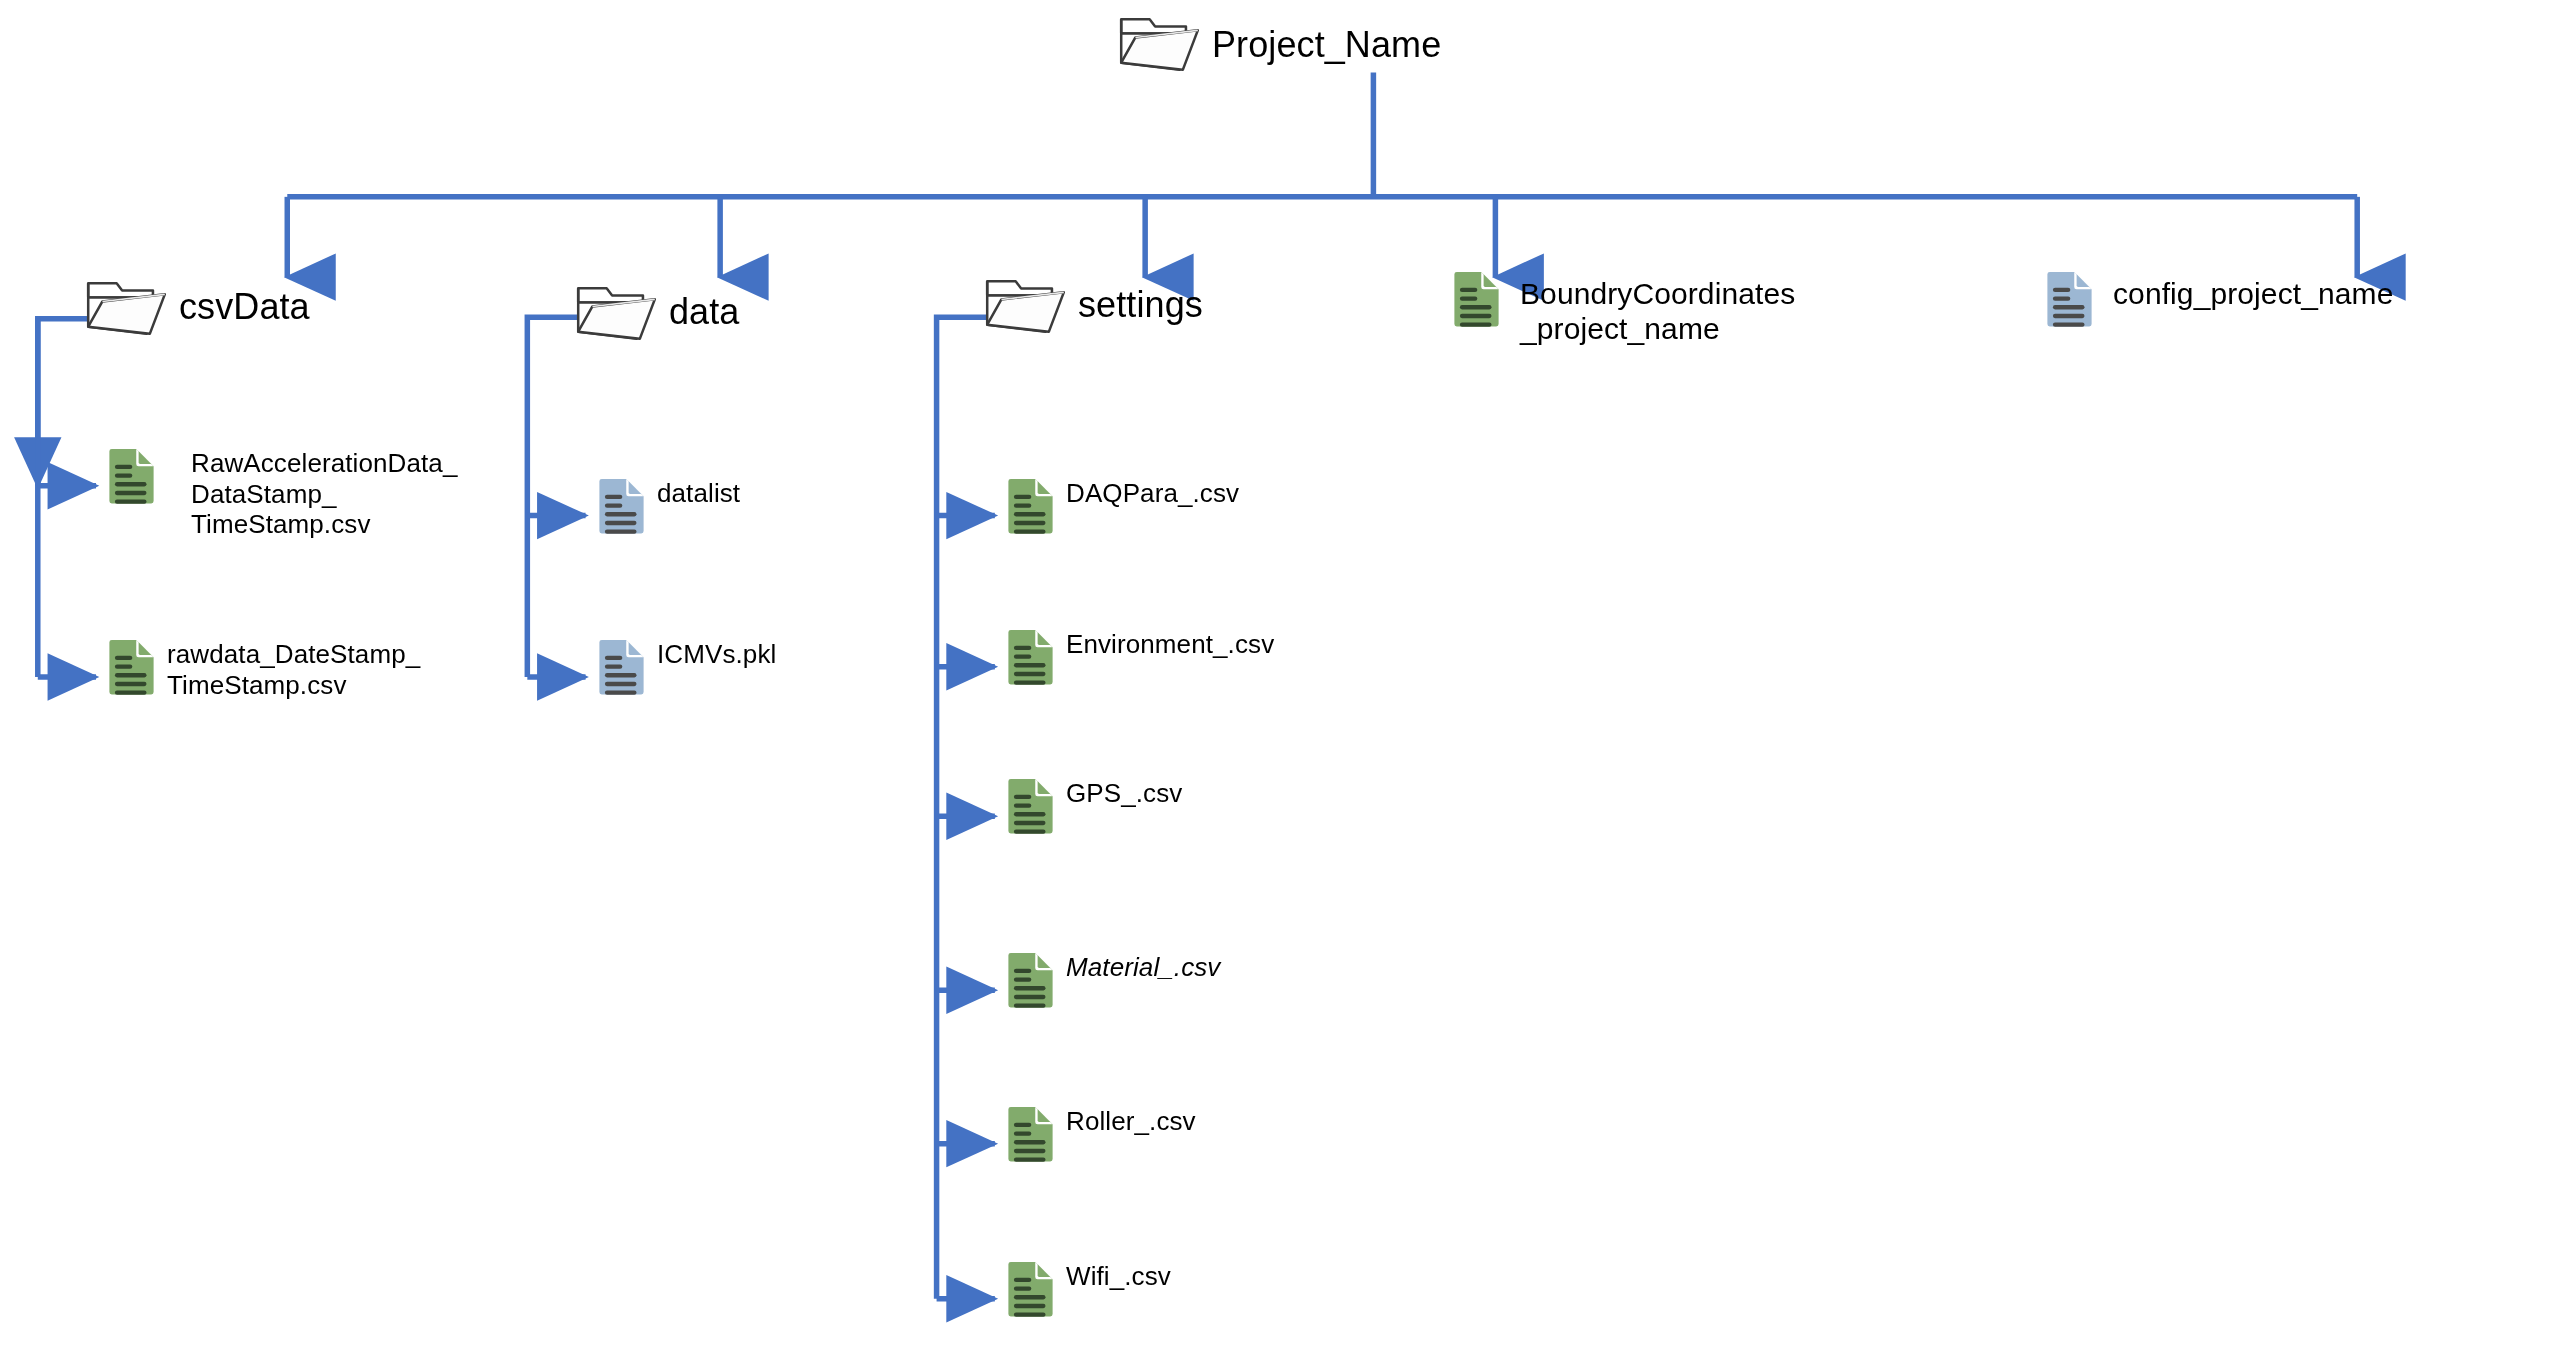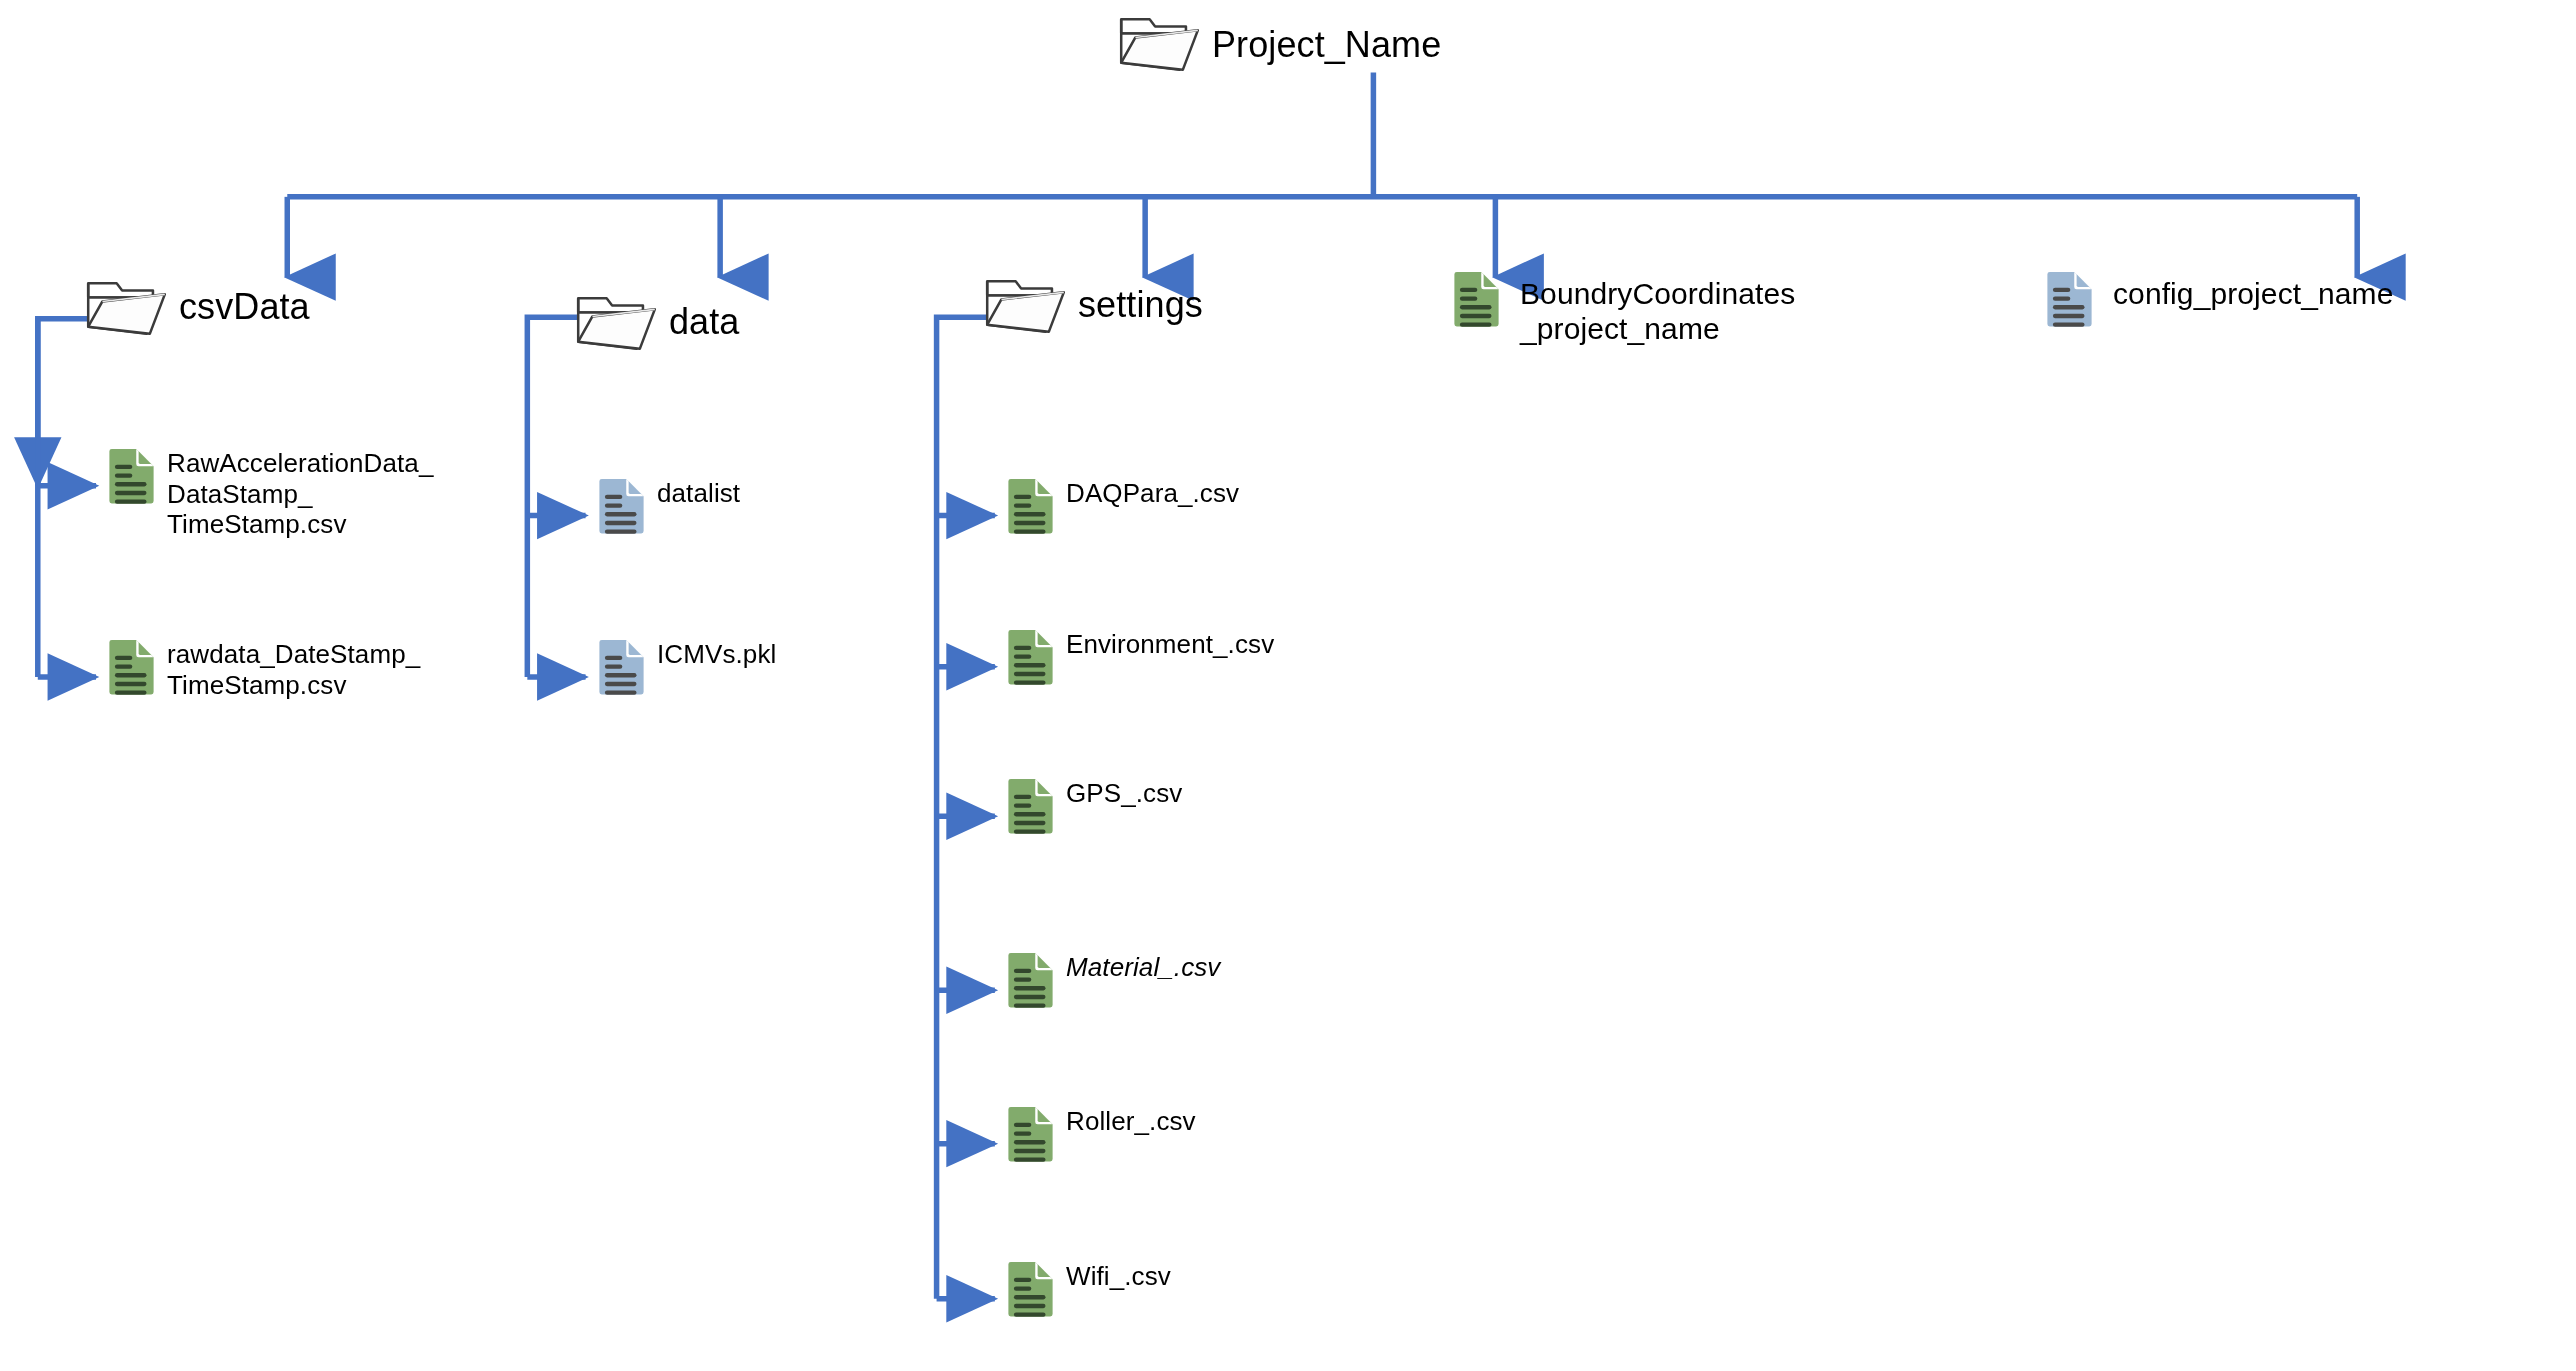--- a/index.html
+++ b/index.html
@@ -112,21 +112,21 @@
       <svg width="83" height="60" viewBox="0 0 105 76" xmlns="http://www.w3.org/2000/svg">
         <path d="M4,8 L40,8 L47,17 L86,17 L86,26 L4,26 Z" fill="#ffffff" stroke="#3B3B3B" stroke-width="3.2" stroke-linejoin="round"></path>
         <path d="M4,8 L4,63 L78,72 L86,26 L4,26" fill="#ffffff" stroke="#3B3B3B" stroke-width="3.2" stroke-linejoin="round"></path>
         <path d="M22,31 L101,22 L82,72 L4,63 Z" fill="#fdfdfd" stroke="#3B3B3B" stroke-width="3.2" stroke-linejoin="round"></path>
         <path d="M22,31 L101,22" fill="none" stroke="#E8E8E8" stroke-width="2"></path>
       </svg>
     </span>
     <span class="label">Project_Name</span>
   </div>
 
-  <div class="node folder" style="left:575px; top:292px;justify-content:flex-end;">
+  <div class="node folder" style="left:575px; top:282px;justify-content:flex-end;">
     <span class="folder-ico">
       <svg width="83" height="60" viewBox="0 0 105 76" xmlns="http://www.w3.org/2000/svg">
         <path d="M4,8 L40,8 L47,17 L86,17 L86,26 L4,26 Z" fill="#ffffff" stroke="#3B3B3B" stroke-width="3.2" stroke-linejoin="round"></path>
         <path d="M4,8 L4,63 L78,72 L86,26 L4,26" fill="#ffffff" stroke="#3B3B3B" stroke-width="3.2" stroke-linejoin="round"></path>
         <path d="M22,31 L101,22 L82,72 L4,63 Z" fill="#fdfdfd" stroke="#3B3B3B" stroke-width="3.2" stroke-linejoin="round"></path>
         <path d="M22,31 L101,22" fill="none" stroke="#E8E8E8" stroke-width="2"></path>
       </svg>
     </span>
     <span class="label">data</span>
   </div>
@@ -173,21 +173,21 @@
           <rect x="10" y="36" width="22" height="5.5" rx="2.7"></rect>
           <rect x="10" y="47" width="40" height="5.5" rx="2.7"></rect>
           <rect x="10" y="58" width="40" height="5.5" rx="2.7"></rect>
           <rect x="10" y="69" width="40" height="5.5" rx="2.7"></rect>
         </g>
       </svg>
     </span>
     <span class="label">config_project_name</span>
   </div>
 
-  <div class="node file" style="left:107px; top:445px;">
+  <div class="node file" style="left:107px; top:445px;gap:24px;">
     <span class="doc-ico">
       <svg width="49" height="60" viewBox="0 0 62 76" xmlns="http://www.w3.org/2000/svg">
         <path d="M3,5 h34 l22,22 v44 a3,3 0 0 1 -3,3 h-50 a3,3 0 0 1 -3,-3 v-63 a3,3 0 0 1 3,-3 z" fill="#82AB6C"></path>
         <path d="M37,5 l22,22 h-19 a3,3 0 0 1 -3,-3 z" fill="#ffffff"></path>
         <path d="M40,8 l16,16 h-14 a2,2 0 0 1 -2,-2 z" fill="#82AB6C"></path>
         <g fill="#33482D">
           <rect x="10" y="25" width="22" height="5.5" rx="2.7"></rect>
           <rect x="10" y="36" width="22" height="5.5" rx="2.7"></rect>
           <rect x="10" y="47" width="40" height="5.5" rx="2.7"></rect>
           <rect x="10" y="58" width="40" height="5.5" rx="2.7"></rect>

